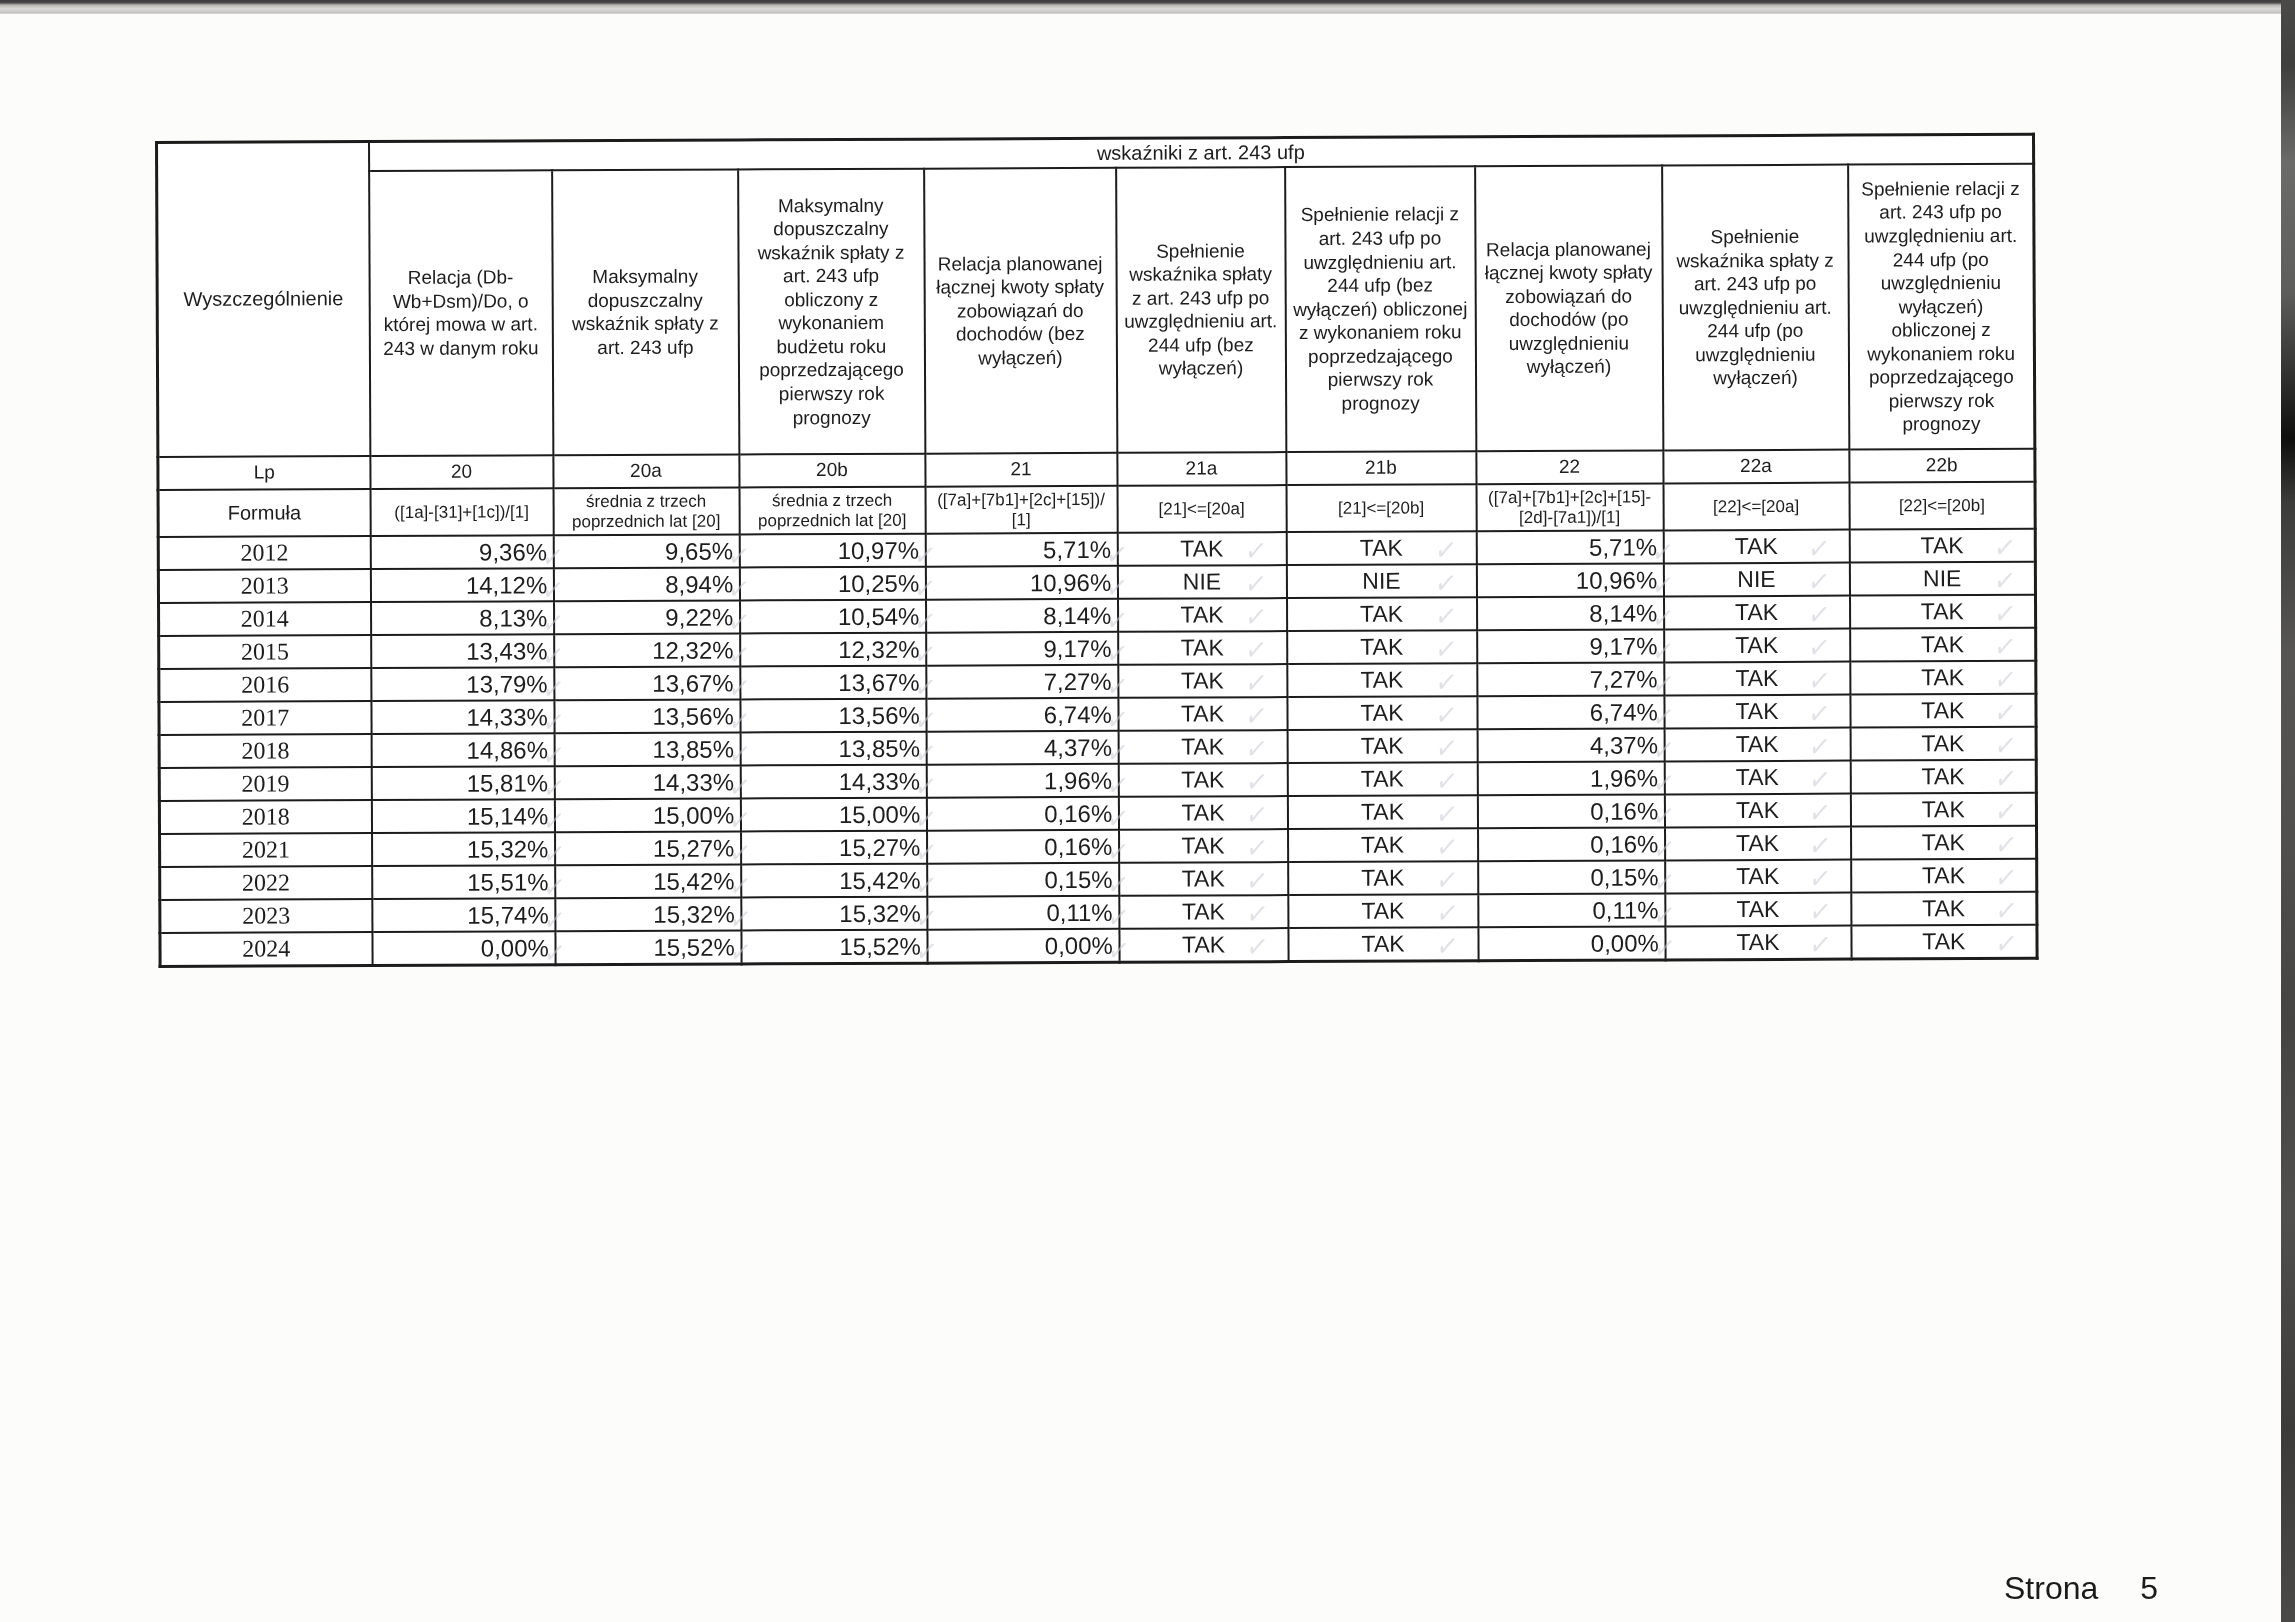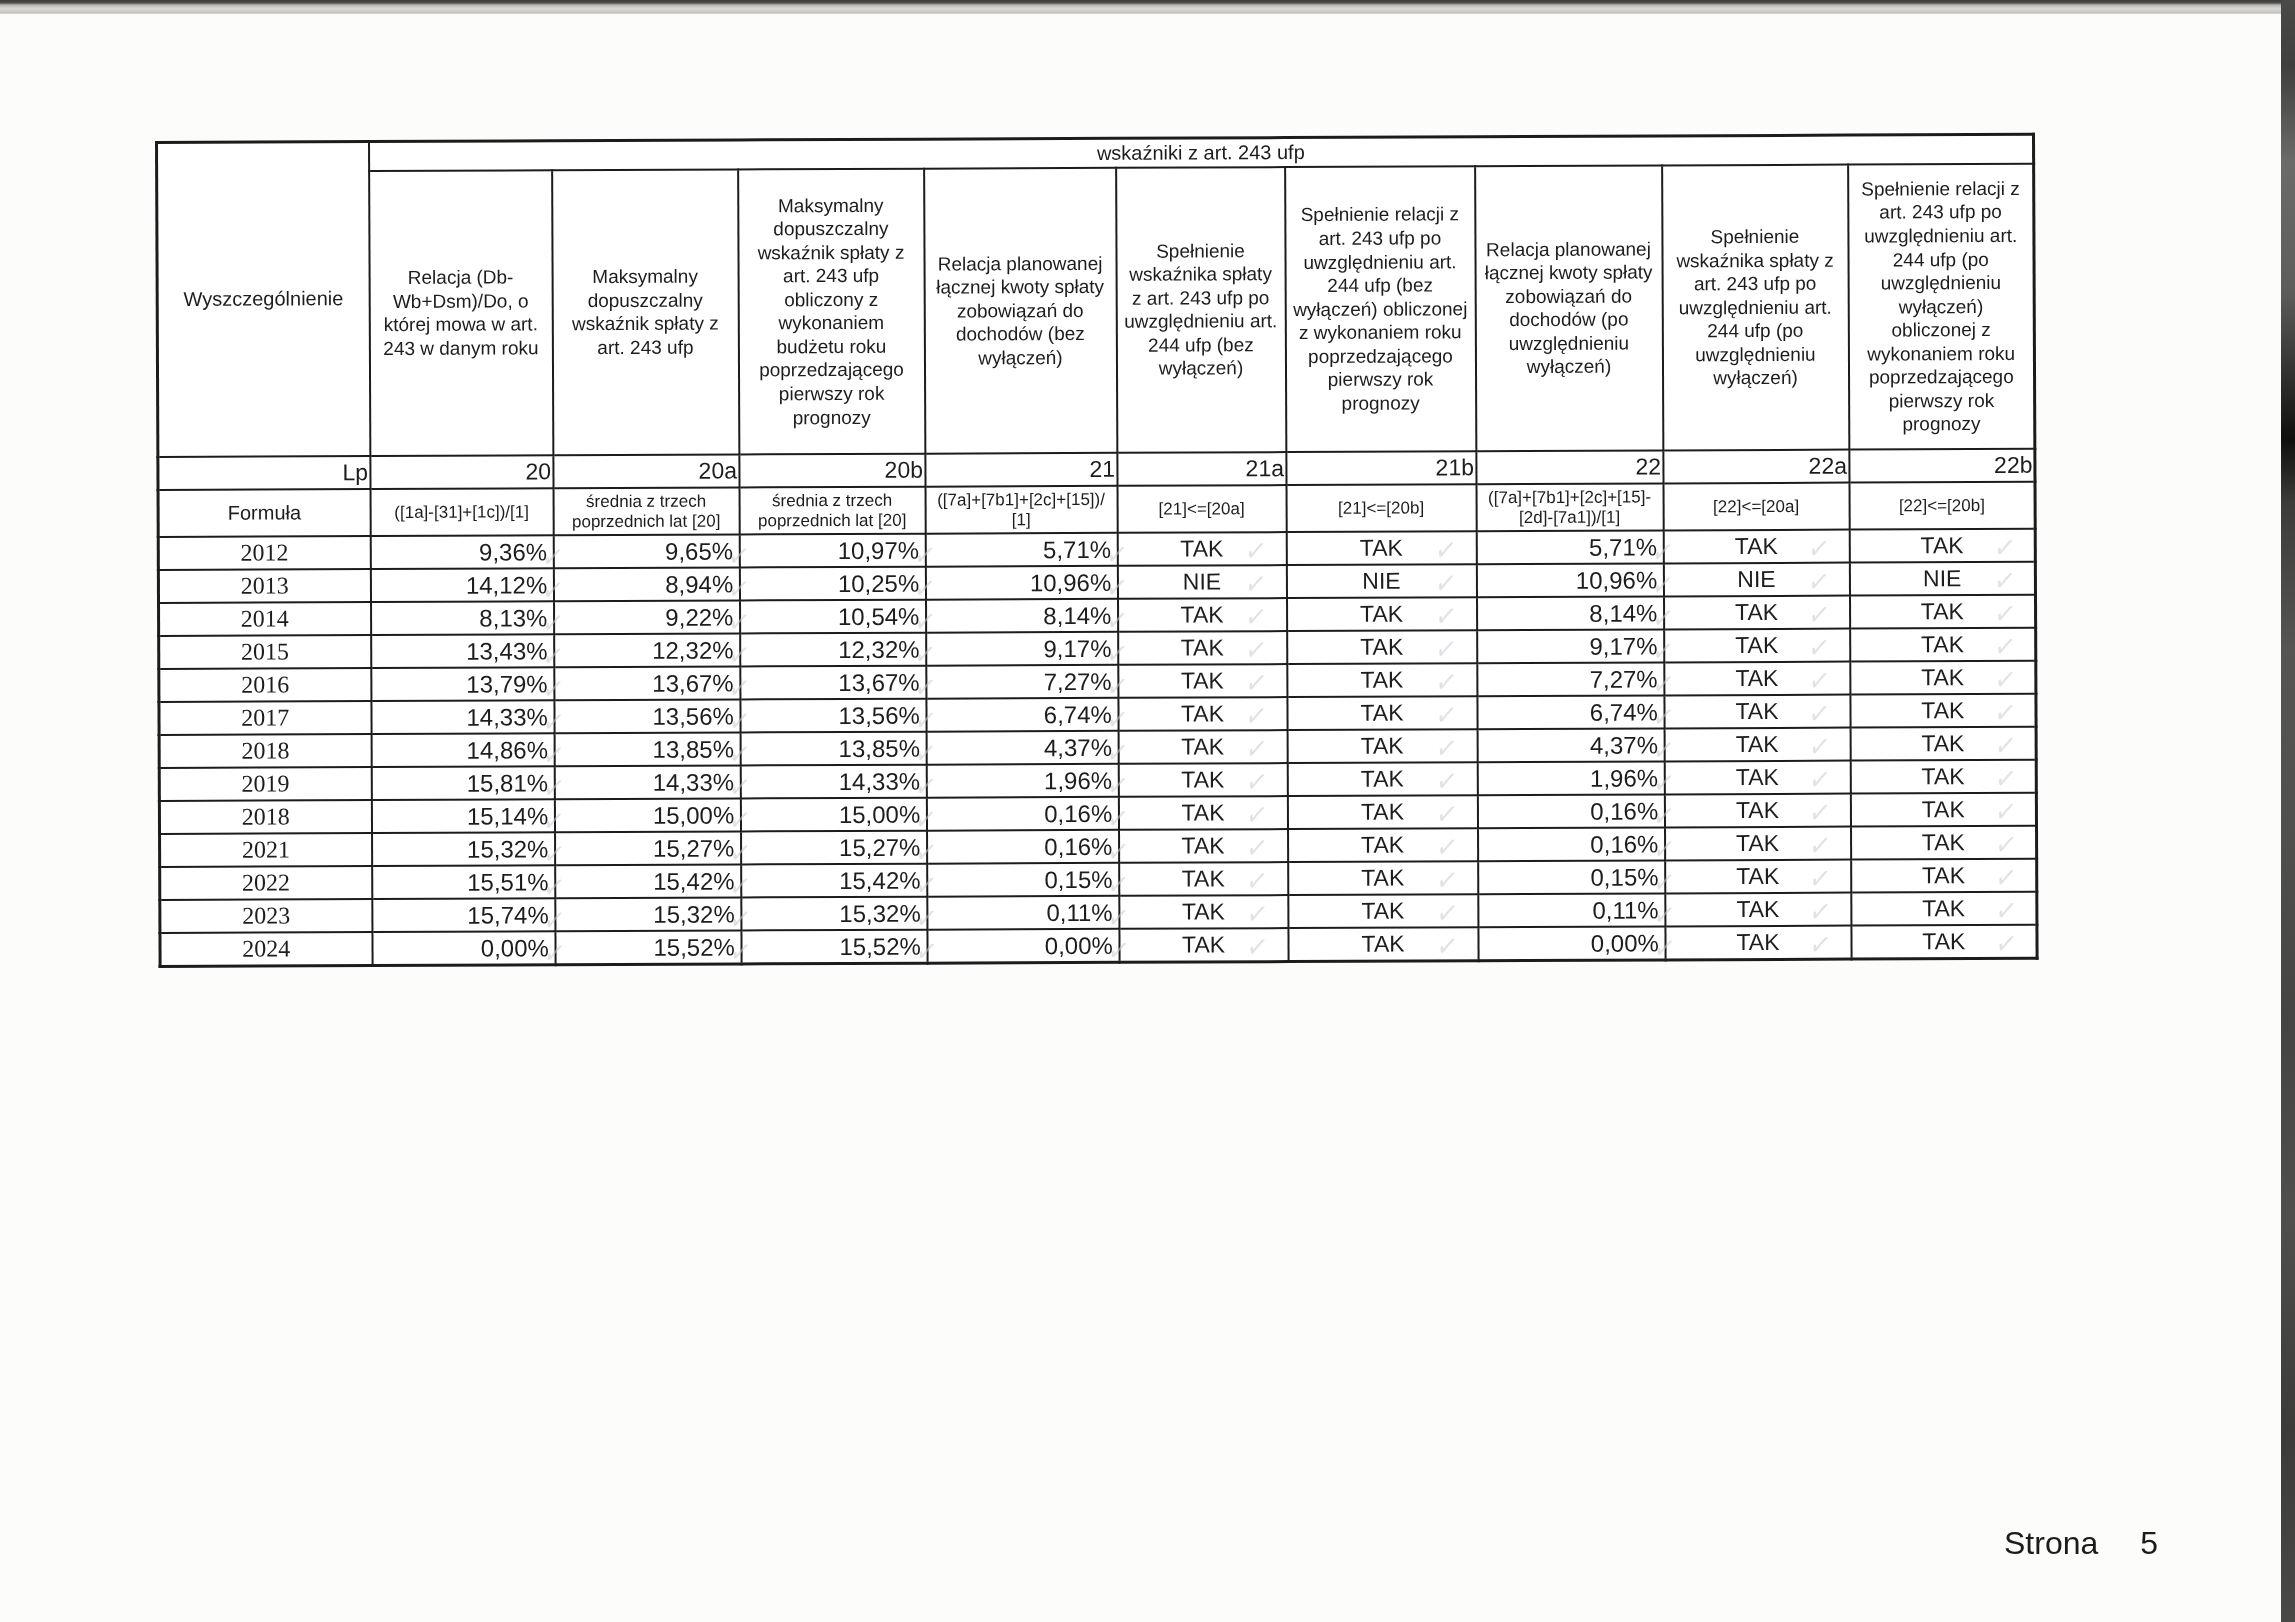--- a/index.html
+++ b/index.html
@@ -36,37 +36,37 @@
     background:#ffffff; border:3.3px solid #1c1c1c;
   }
   table.grid td {
     border:2px solid #1c1c1c;
     border-top-width:2.6px; border-bottom-width:2.6px;
     vertical-align:middle;
   }
   .band        { height:25px; text-align:center; font-size:20px; }
   .spec-head   { text-align:center; font-size:20px; }
   .col-head    { height:275px; text-align:center; font-size:19px; line-height:1.24; padding:3.9px 6.5px; }
-  .lp-label, .lp-val { height:29px; text-align:right; font-size:23px; }
+  .lp-label, .lp-val { height:29px; text-align:center; font-size:19px; }
   .formula-label { height:43px; text-align:center; font-size:20px; }
   .formula-val { height:43px; text-align:center; font-size:17px; line-height:1.18; padding:1.3px 5.2px; }
   .year { height:29px; text-align:center; font-size:24px;font-family:Liberation Serif, serif; }
   .num  { height:29px; text-align:right;  font-size:24px; padding-right:5.2px; position:relative; }
   .tak  { height:29px; text-align:center; font-size:23px; position:relative;margin-left:12px; }
   .b .val { font-weight:normal; }
   
   .chk {
     position:absolute; color:#c9cbd6; opacity:0.55; font-size:23.6px;
     transform:rotate(12deg) scale(1,1.3); pointer-events:none;
   }
   .num .chk { right:-10.5px; top:6.5px; }
   .tak .chk { right:19.6px;  top:3.9px; }
   
   .footer {
-    position:absolute; left:2004px; top:1525px;
+    position:absolute; left:2004px; top:1570px;
     display:flex; gap:42px; font-size:32px; color:#1b1b1b;
   }
 </style>
 </head>
 <body>
 
 <div class="page">
 
   <div class="scan-band-top"></div>
   <div class="scan-band-right"></div>

